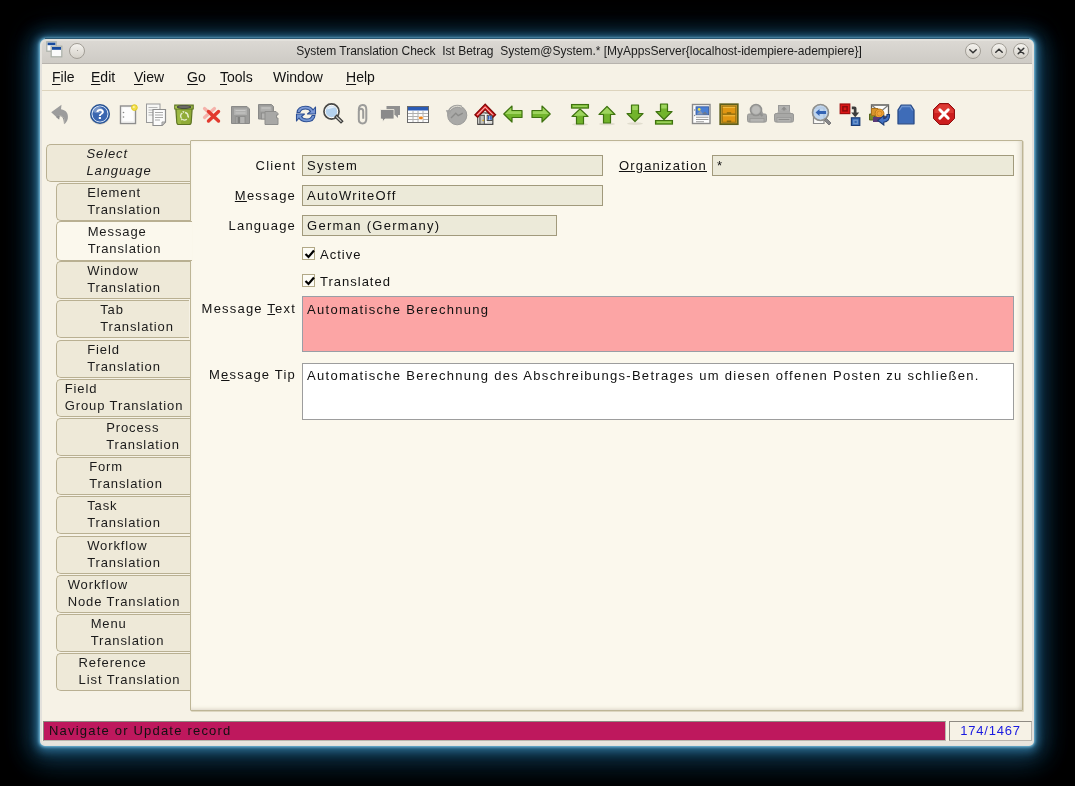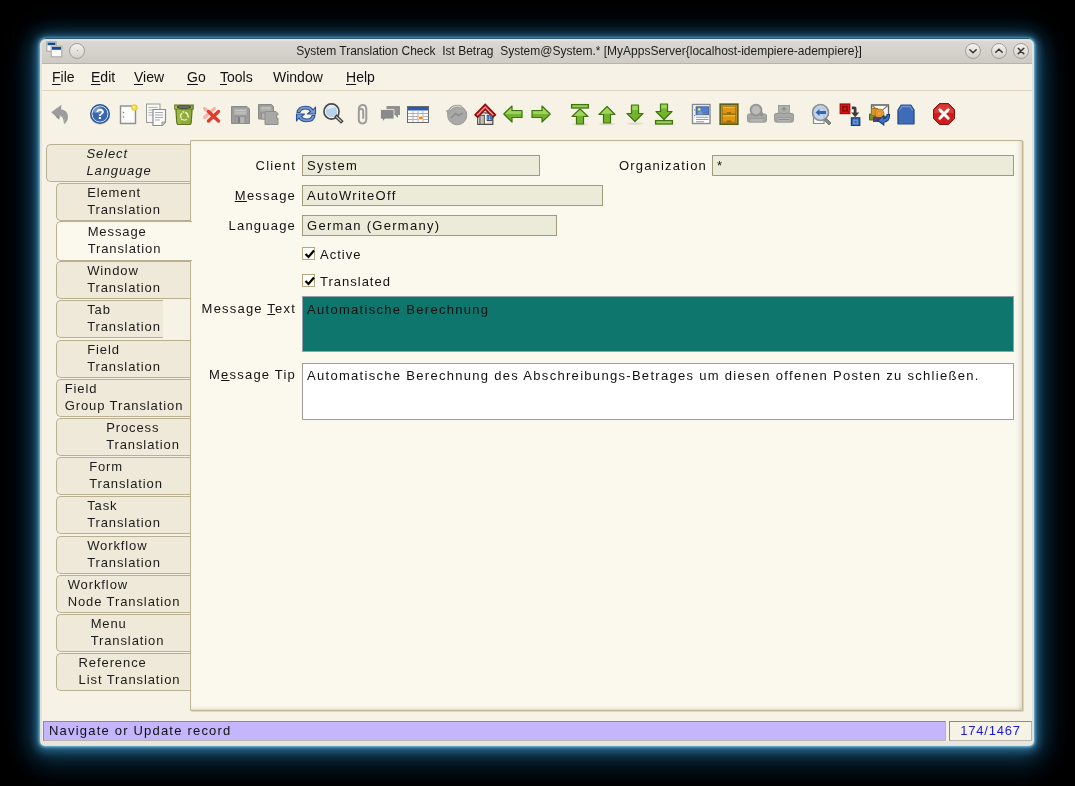--- a/index.html
+++ b/index.html
@@ -53,31 +53,31 @@
   .field {
     position:absolute; height:21px; background:#ecead9;
     border:1px solid #a19a7c; font-size:13px; color:#111; letter-spacing:1.3px;
     padding:2px 0 0 4px; line-height:16px;
   }
   .cb { position:absolute; width:13px; height:13px; background:#fdfcf5; border:1px solid #b2a987; }
   .cb svg { position:absolute; left:0px; top:-1px; }
   .cblabel { position:absolute; font-size:13px; color:#121212; letter-spacing:1px; }
   #msgtext {
     left:302px; top:296px; width:712px; height:56px;
-    background:#0f766e; border:1px solid #999ea6;
+    background:#fca5a5; border:1px solid #999ea6;
     font-size:13px; padding:5px 0 0 4px; position:absolute; color:#111; letter-spacing:1.3px;
   }
   #msgtip {
     left:302px; top:363px; width:712px; height:57px;
     background:#fff; border:1px solid #9d9d9d;
     font-size:13px; padding:4px 0 0 4px; position:absolute; color:#111; letter-spacing:1.3px;
   }
   #statusbox {
     left:43px; top:721px; width:903px; height:20px;
-    background:#c4b5fd; border:1px solid; border-color:#8e8a82 #bab6ae #bab6ae #8e8a82;
+    background:#be185d; border:1px solid; border-color:#8e8a82 #bab6ae #bab6ae #8e8a82;
     font-size:13px; color:#111; padding:1px 0 17px 5px; letter-spacing:1.2px;
   }
   #recordbox {
     left:949px; top:721px; width:83px; height:20px;
     background:#f6f2e6; border:1px solid; border-color:#8e8a82 #bab6ae #bab6ae #8e8a82;
     font-size:13px; color:#1a1ae0; text-align:center; padding-top:1px; letter-spacing:0.8px;
   }
   .wbtn {
     position:absolute; top:43px; width:16px; height:16px; border-radius:50%;
     background:linear-gradient(#f4f2ee, #d5d1c9);
@@ -380,36 +380,36 @@
     <path d="M7.5 1.5 L16.5 1.5 L22.5 7.5 L22.5 16.5 L16.5 22.5 L7.5 22.5 L1.5 16.5 L1.5 7.5 Z" fill="#cc1e1e" stroke="#8e1010" stroke-width="1"></path>
     <path d="M8 2.5 L16 2.5 L21.5 8 L21.5 11 L2.5 11 L2.5 8 Z" fill="#dc3a34"></path>
     <g stroke="#fff" stroke-width="3" stroke-linecap="round">
         <path d="M7.8 7.8 L16.2 16.2 M16.2 7.8 L7.8 16.2"></path>
       </g>
   </svg>
 
   <div class="tab" style="left:46px; top:144px; width:145px; font-style:italic;"><span>Select<br>Language</span></div>
   <div class="tab" style="left:56px; top:183px; width:135px; "><span>Element<br>Translation</span></div>
   <div class="tab" style="left:56px; top:261px; width:135px; "><span>Window<br>Translation</span></div>
-  <div class="tab" style="left:56px; top:300px; width:107px;padding-left:28px; "><span>Tab<br>Translation</span></div>
+  <div class="tab" style="left:56px; top:300px; width:133px;padding-left:28px; "><span>Tab<br>Translation</span></div>
   <div class="tab" style="left:56px; top:340px; width:135px; "><span>Field<br>Translation</span></div>
   <div class="tab" style="left:56px; top:379px; width:135px; "><span>Field<br>Group Translation</span></div>
   <div class="tab" style="left:56px; top:418px; width:135px;padding-left:38px; "><span>Process<br>Translation</span></div>
   <div class="tab" style="left:56px; top:457px; width:139px; "><span>Form<br>Translation</span></div>
   <div class="tab" style="left:56px; top:496px; width:135px; "><span>Task<br>Translation</span></div>
   <div class="tab" style="left:56px; top:536px; width:135px; "><span>Workflow<br>Translation</span></div>
   <div class="tab" style="left:56px; top:575px; width:135px; "><span>Workflow<br>Node Translation</span></div>
   <div class="tab" style="left:56px; top:614px; width:142px; "><span>Menu<br>Translation</span></div>
   <div class="tab" style="left:56px; top:653px; width:146px; "><span>Reference<br>List Translation</span></div>
   <div id="panel" class="abs"></div>
   <div class="tab" id="seltab" style="left:56px; top:221px; width:136px; height:40px; background:#fbf8ed; z-index:5; padding-top:2px;"><span>Message<br>Translation</span></div>
 
   <div class="flabel" style="left:190px; top:158px; width:106px;">Client</div>
-  <div class="field" style="left:302px; top:155px; width:238px;">System</div>
-  <div class="flabel" style="left:600px; top:158px; width:107px;">Organization</div>
+  <div class="field" style="left:302px; top:155px; width:301px;">System</div>
+  <div class="flabel" style="left:600px; top:158px; width:107px;text-decoration:underline;">Organization</div>
   <div class="field" style="left:712px; top:155px; width:302px;">*</div>
 
   <div class="flabel" style="left:190px; top:188px; width:106px;"><u>M</u>essage</div>
   <div class="field" style="left:302px; top:185px; width:301px;">AutoWriteOff</div>
 
   <div class="flabel" style="left:190px; top:218px; width:106px;">Language</div>
   <div class="field" style="left:302px; top:215px; width:255px;">German (Germany)</div>
 
   <div class="cb" style="left:302px; top:247px;">
       <svg width="14" height="14" viewBox="0 0 14 14">

